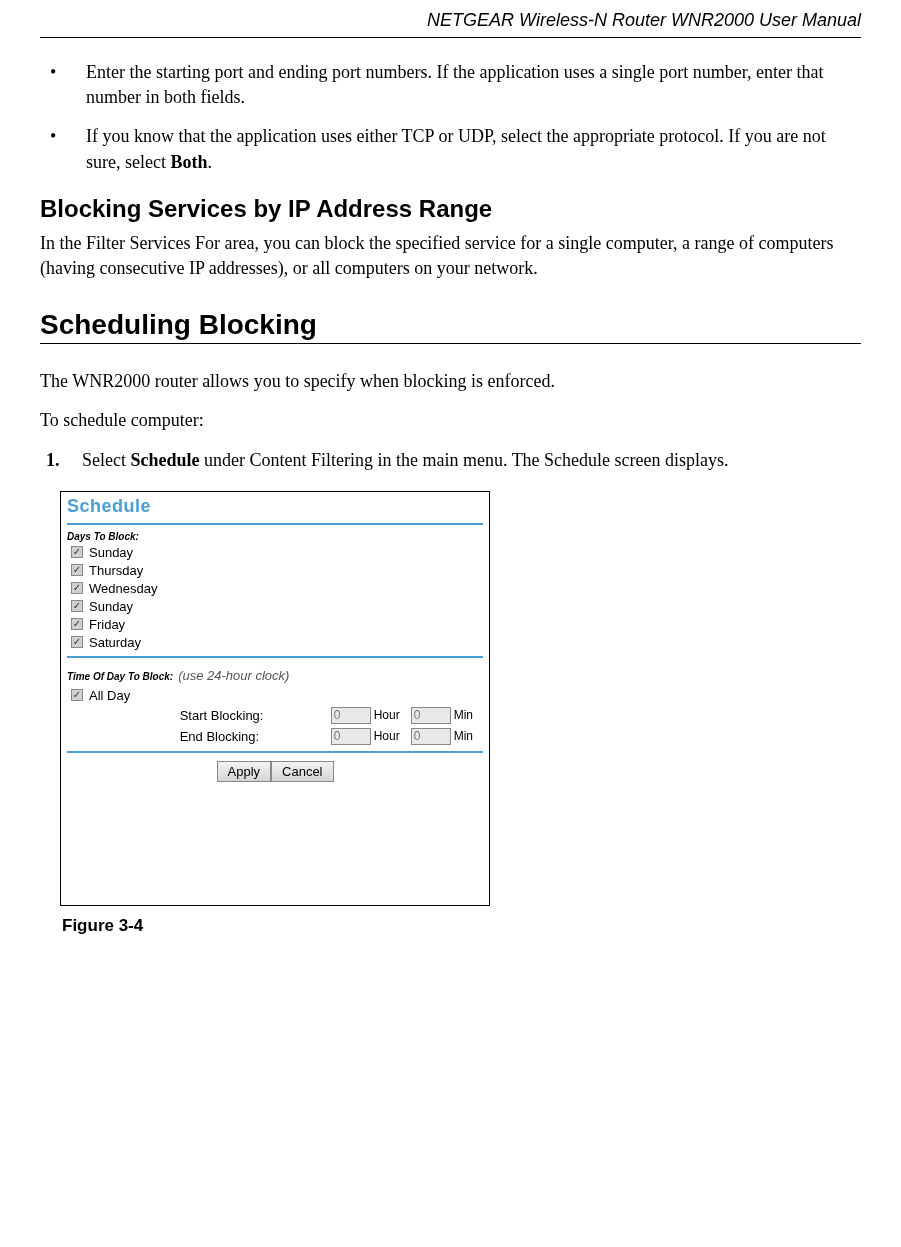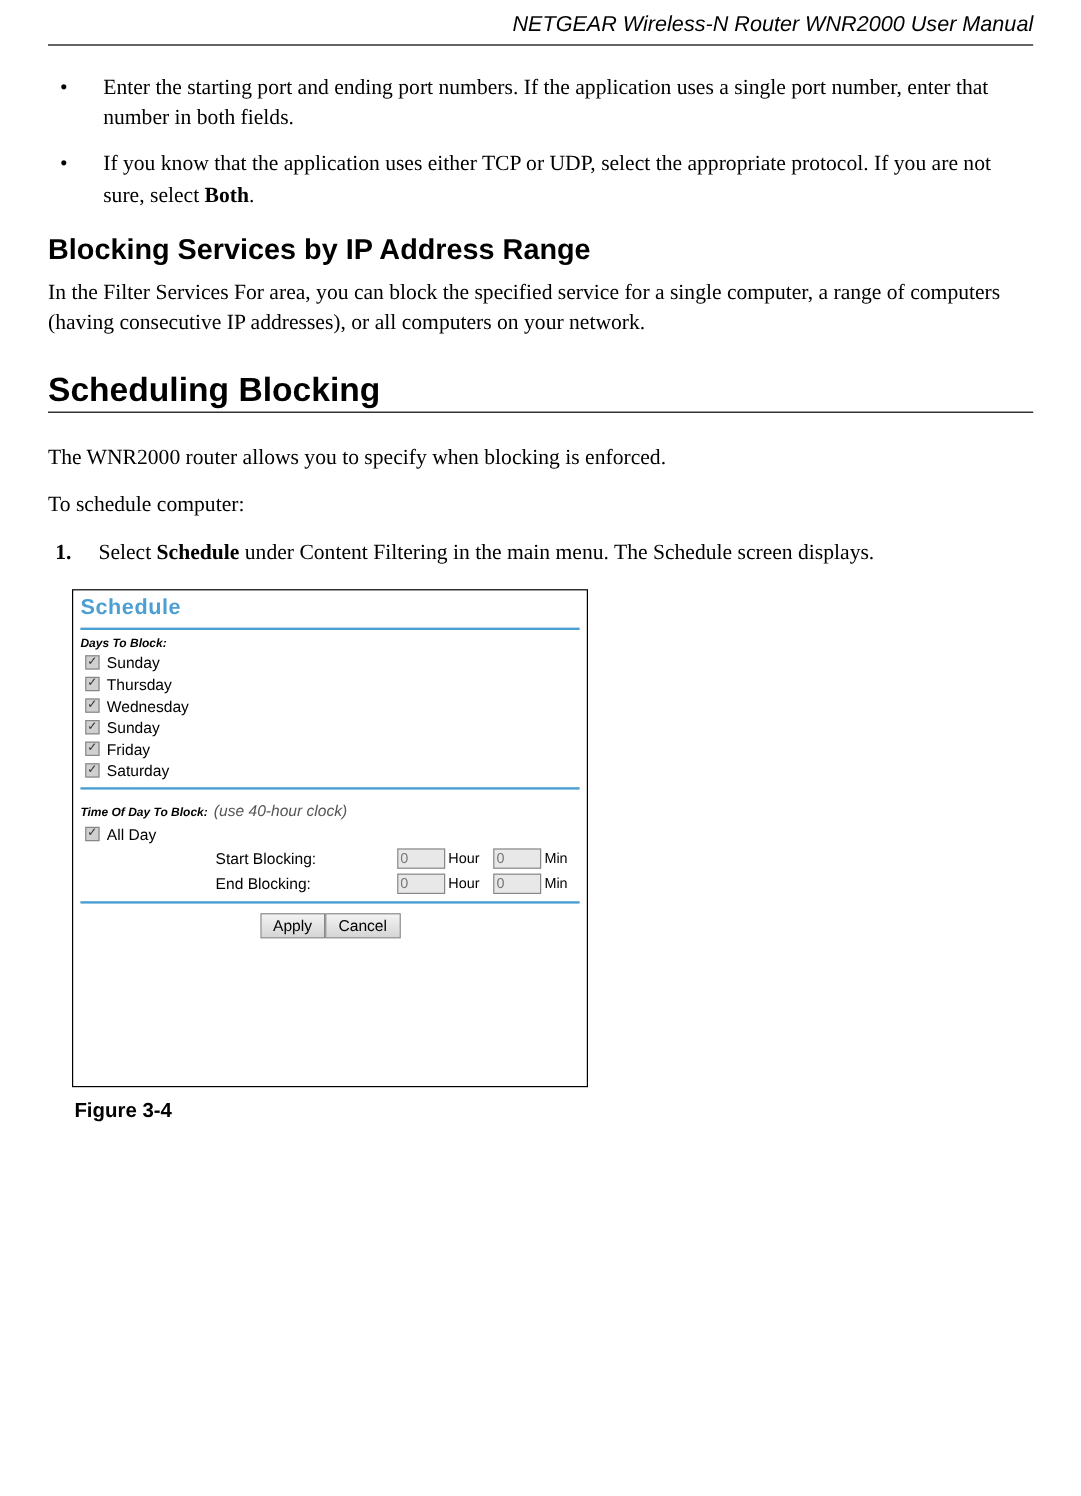--- a/index.html
+++ b/index.html
@@ -270,21 +270,21 @@
     </div>
     <div class="ss-row">
       <span class="ss-checkbox checked"></span>
       <span>Saturday</span>
     </div>
 
     <div class="ss-hr"></div>
 
     <div>
       <span class="ss-section-title">Time Of Day To Block:</span>
-      <span class="ss-section-note">(use 40-hour clock)</span>
+      <span class="ss-section-note">(use 24-hour clock)</span>
     </div>
 
     <div class="ss-row">
       <span class="ss-checkbox checked"></span>
       <span>All Day</span>
     </div>
 
     <div class="ss-time-row">
       <span class="ss-time-label">Start Blocking:</span>
       <input class="ss-input" disabled="" value="0" style="">

